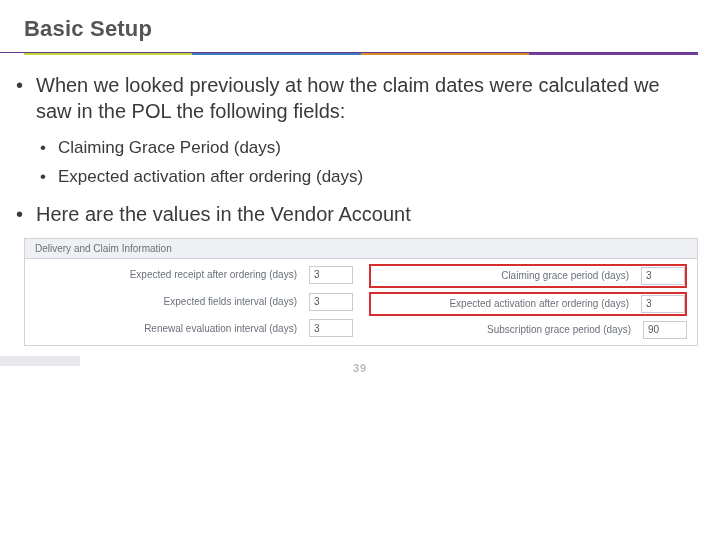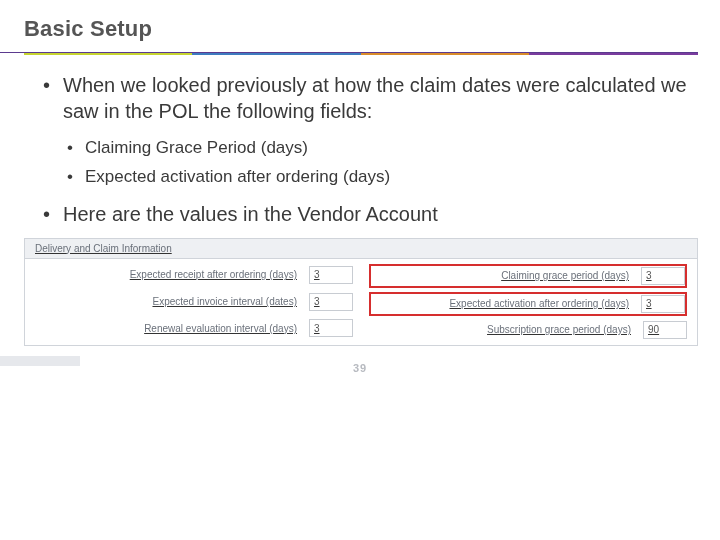--- a/index.html
+++ b/index.html
@@ -1,29 +1,29 @@
 <!DOCTYPE html>
 <html><head>
 <meta charset="utf-8">
 <style>
   * { box-sizing: border-box; margin: 0; padding: 0; }
   html, body { width: 720px; height: 540px; font-family: Verdana, Arial, sans-serif; background: #fff; color: #333; }
   .slide { position: relative; width: 720px; height: 396px; padding: 16px 0 0 0; }
   .title-wrap { padding: 0 24px 10px 24px; border-bottom: 1px solid #5b3a8f; margin-right: 22px; }
   .title { font-size: 22px; font-weight: 700; color: #555; letter-spacing: 0.2px; }
   .accent-line { margin: 0 22px 0 24px; height: 2px; background: linear-gradient(90deg,#c6d42f 0 25%,#3f7bbf 25% 50%,#d98c2b 50% 75%,#7a3c9e 75% 100%); }
-  .body { padding: 18px 22px 0 43px; }
+  .body { padding: 18px 22px 0 16px; }
   ul.top { list-style: none; }
   ul.top > li { position: relative; padding-left: 20px; font-size: 20px; line-height: 1.28; color: #3a3a3a; margin-bottom: 10px; }
   ul.top > li::before { content: "•"; position: absolute; left: 0; top: 0; color: #3a3a3a; font-size: 20px; }
   ul.sub { list-style: none; margin-top: 10px; }
   ul.sub > li { position: relative; padding-left: 22px; font-size: 17px; line-height: 1.7; color: #3a3a3a; }
   ul.sub > li::before { content: "•"; position: absolute; left: 4px; top: 0; color: #3a3a3a; font-size: 17px; }
 
-  .panel { margin: 8px 22px 0 24px; border: 1px solid #d0d4da; text-decoration: underline; }
+  .panel { margin: 8px 22px 0 24px; border: 1px solid #d0d4da; }
   .panel-head { background: #eef0f3; border-bottom: 1px solid #d0d4da; padding: 4px 10px; font-size: 10px; color: #6a707a; }
   .panel-body { display: flex; padding: 6px 10px; gap: 16px; }
   .col { flex: 1; display: grid; grid-template-columns: 1fr 44px; row-gap: 6px; align-items: center; }
   .lbl { font-size: 10px; color: #6a707a; text-align: right; padding-right: 12px; white-space: nowrap; }
   .inp { height: 18px; width: 44px; border: 1px solid #c8ccd2; font-size: 10px; color: #555; background: #fff; display: flex; align-items: center; padding-left: 4px; }
   .hl-wrap { display: grid; grid-template-columns: 1fr 44px; align-items: center; grid-column: 1 / span 2; border: 2px solid #d62e2e; padding: 1px 0; margin: -1px 0; }
 
   .footer { position: absolute; bottom: 0; left: 0; right: 0; height: 44px; }
   .pagebar { position: absolute; left: 0; bottom: 30px; width: 80px; height: 10px; background: #e6e8ec; }
   .pagenum { position: absolute; bottom: 22px; left: 50%; transform: translateX(-50%); font-size: 11px; font-weight: 700; color: #b7bac0; letter-spacing: 1px; margin-top: 8px; }
@@ -53,21 +53,21 @@
       <li><span>Here are the values in the Vendor Account</span></li>
     </ul>
   </div>
 
   <div class="panel">
     <div class="panel-head">Delivery and Claim Information</div>
     <div class="panel-body">
       <div class="col">
         <div class="lbl">Expected receipt after ordering (days)</div>
         <div class="inp">3</div>
-        <div class="lbl">Expected invoice interval (dates)</div>
+        <div class="lbl">Expected fields interval (days)</div>
         <div class="inp">3</div>
         <div class="lbl">Renewal evaluation interval (days)</div>
         <div class="inp">3</div>
       </div>
       <div class="col">
         <div class="hl-wrap">
           <div class="lbl">Claiming grace period (days)</div>
           <div class="inp">3</div>
         </div>
         <div class="hl-wrap">

